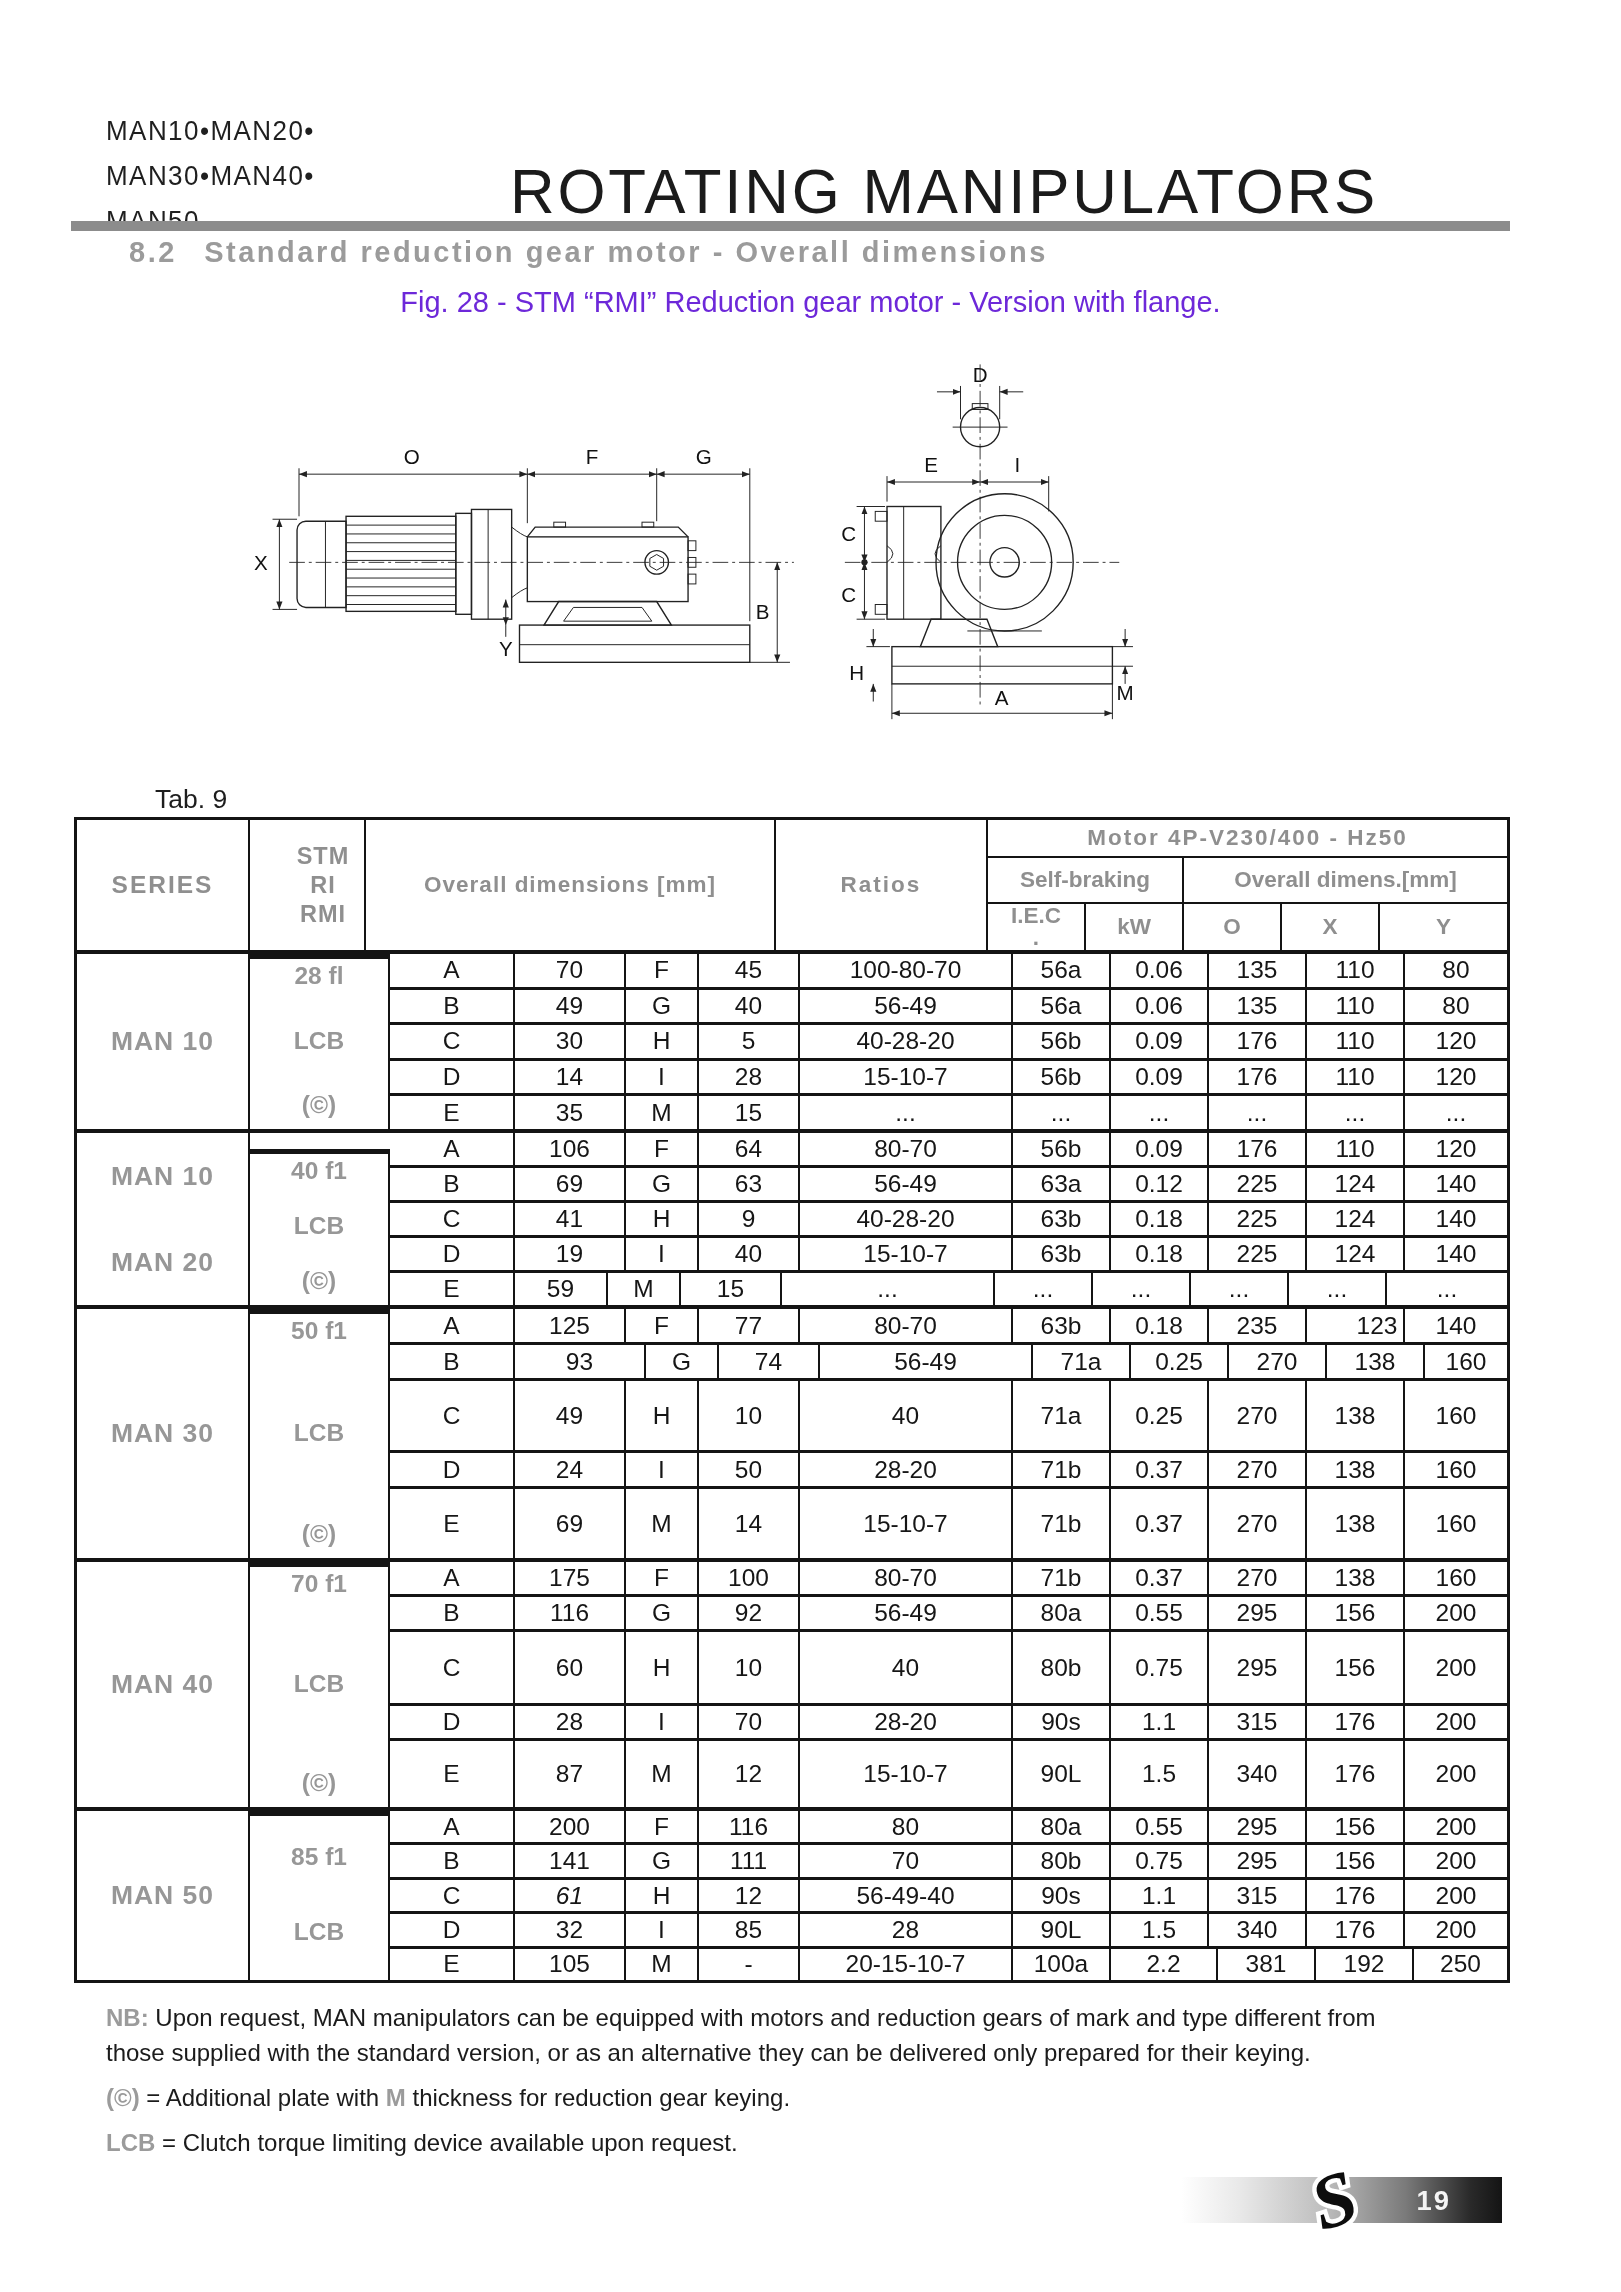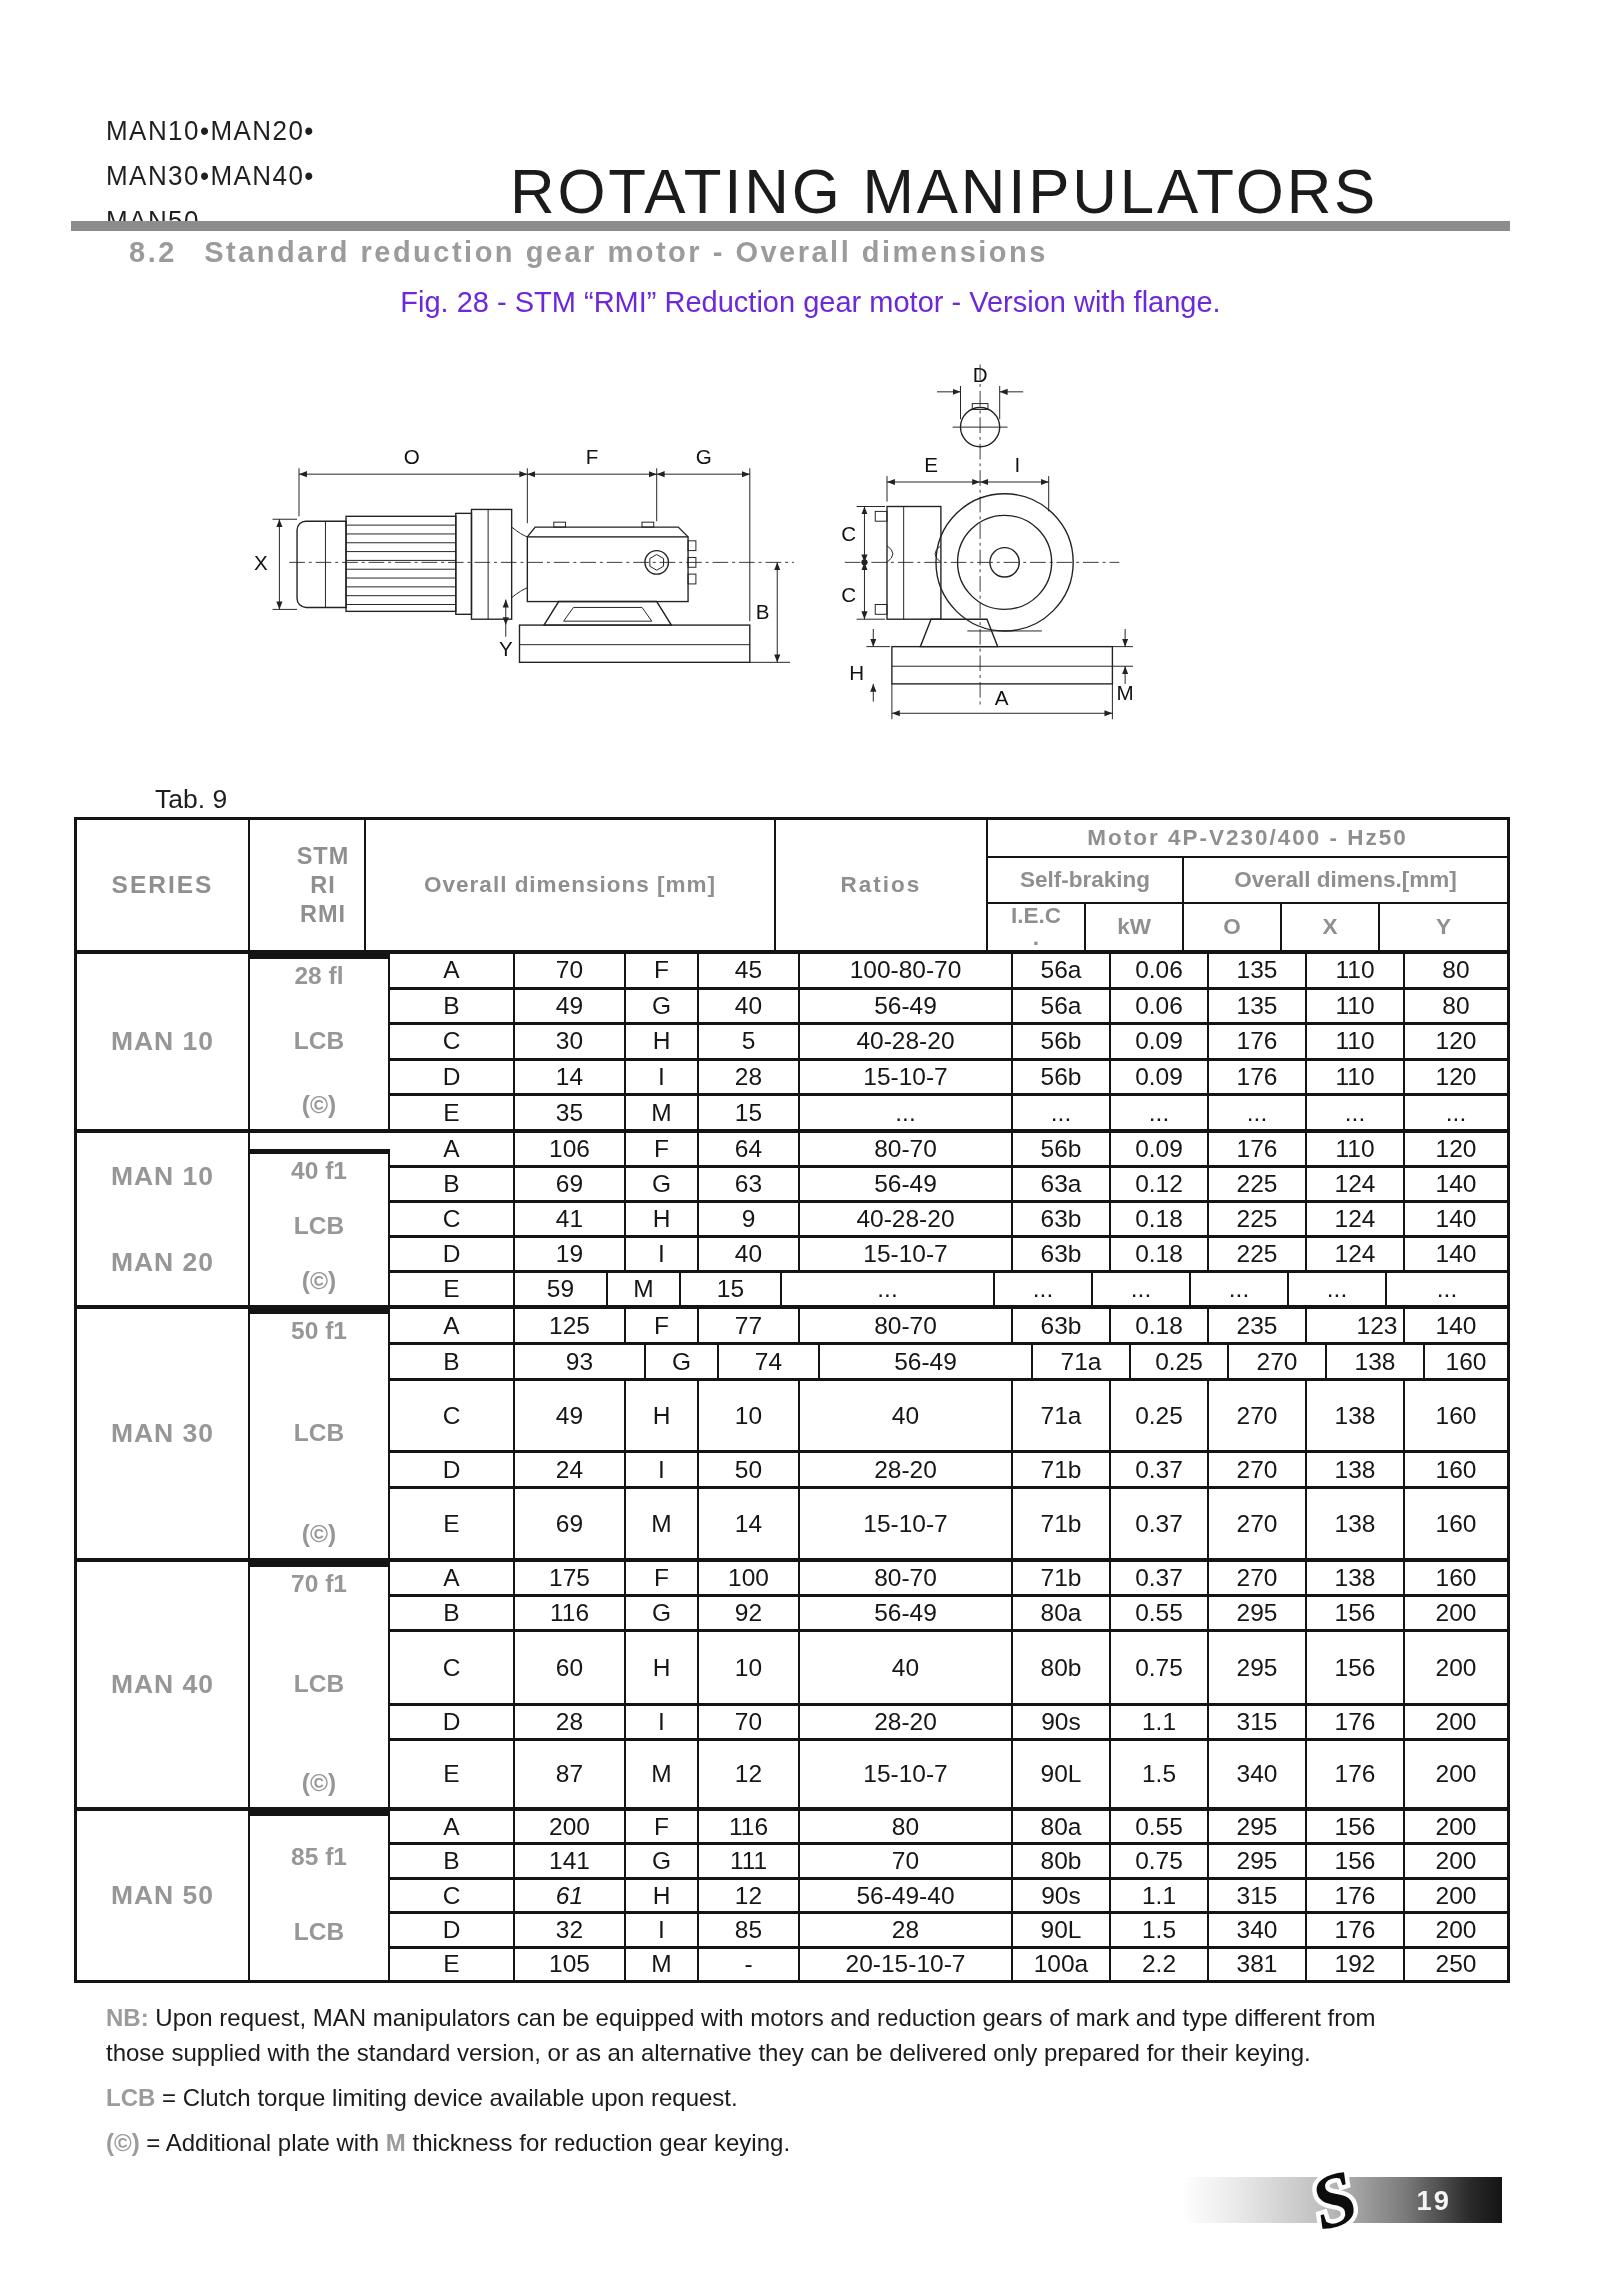--- a/index.html
+++ b/index.html
@@ -629,34 +629,34 @@
             <div class="dcell" style="width: 98px;">176</div>
             <div class="dcell last" style="flex: 1 1 0%;">200</div>
           </div>
           <div class="trow" style="flex: 1 1 0%;">
             <div class="dcell" style="width: 125px;">E</div>
             <div class="dcell" style="width: 111px;">105</div>
             <div class="dcell" style="width: 73px;">M</div>
             <div class="dcell" style="width: 101px;">-</div>
             <div class="dcell" style="width: 213px;">20-15-10-7</div>
             <div class="dcell" style="width: 98px;">100a</div>
-            <div class="dcell" style="width: 98px;">2.2</div>
+            <div class="dcell" style="width: 107px;">2.2</div>
             <div class="dcell" style="width: 98px;">381</div>
             <div class="dcell" style="width: 98px;">192</div>
             <div class="dcell last" style="flex: 1 1 0%;">250</div>
           </div>
         </div>
       </div>
     </div>
 </div>
 
 <div class="abs" id="notes">
   <p><span class="g">NB:</span> <span>Upon request, MAN manipulators can be equipped with motors and reduction gears of mark and type different from</span><br><span>those supplied with the standard version, or as an alternative they can be delivered only prepared for their keying.</span></p>
+  <p><span class="g">(©)</span><span> = Additional plate with </span><span class="g">M</span><span> thickness for reduction gear keying.</span></p>
   <p><span class="g">LCB</span><span> = Clutch torque limiting device available upon request.</span></p>
-  <p><span class="g">(©)</span><span> = Additional plate with </span><span class="g">M</span><span> thickness for reduction gear keying.</span></p>
 </div>
 
 <div class="abs" id="footer-bar">
   <span id="page-num">19</span>
 </div>
 <svg class="abs" id="footer-logo" viewBox="0 0 140 92">
   <text x="44" y="74" transform="rotate(-18 70 46)" font-family="Liberation Serif, serif" font-style="italic" font-weight="bold" font-size="78" fill="#0d0d0d" stroke="#ffffff" stroke-width="9" paint-order="stroke">S</text>
 </svg>
 
 

